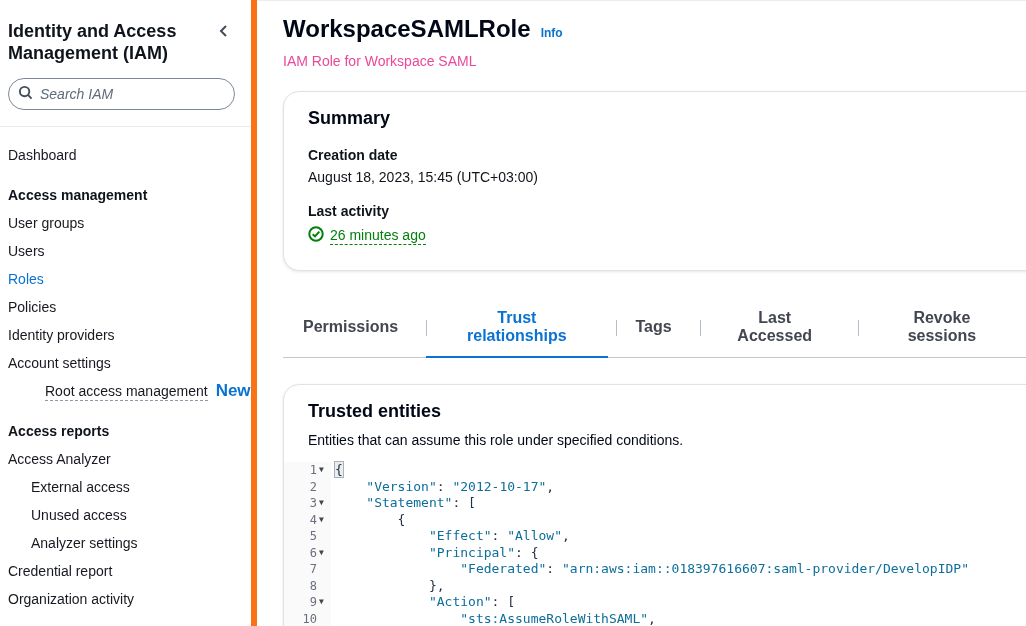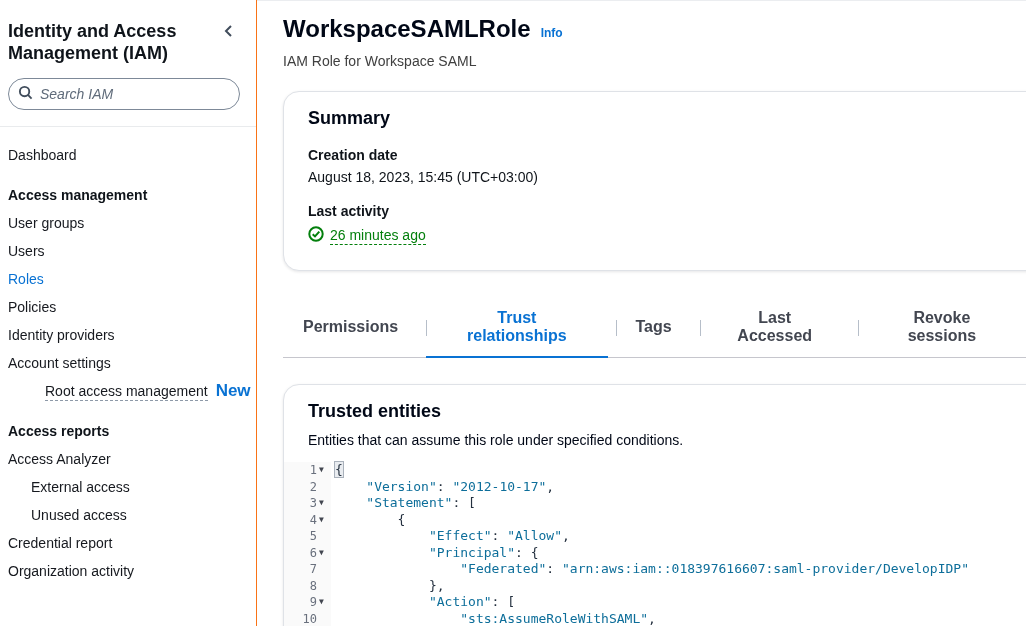--- a/index.html
+++ b/index.html
@@ -1,21 +1,21 @@
 <!DOCTYPE html>
 <html><head>
 <meta charset="utf-8">
 <style>
   * { margin:0; padding:0; box-sizing:border-box; }
   html,body { width:1026px; height:626px; overflow:hidden; background:#fff;
     font-family:"Liberation Sans","DejaVu Sans",sans-serif; color:#0f141a; }
 
   
   .sidebar { position:fixed; left:0; top:0; width:257px; height:626px;
-    border-right:1px solid #f97316; background:#fff; padding:20px 16px 0 8px; }
+    border-right:6px solid #f97316; background:#fff; padding:20px 16px 0 8px; }
   .sb-head { display:flex; justify-content:space-between; align-items:flex-start; }
   .sb-title { font-size:18px; font-weight:700; line-height:22px; max-width:185px; color:#0f141a; }
   .collapse-btn { background:none; border:none; cursor:pointer; padding:4px 6px; color:#414d5c; }
   .search-box { margin-top:14px; display:flex; align-items:center; gap:7px;
     border:1px solid #7d8998; border-radius:16px; height:32px; padding:0 9px; background:#fff; }
   .search-box input { border:none; outline:none; flex:1; font-size:14px; font-style:italic;
     color:#414d5c; background:transparent; font-family:inherit; }
   .search-box input::placeholder { color:#5f6b7a; font-style:italic; }
   .sb-divider { border-bottom:1px solid #e9ebed; margin:16px -16px 0 -8px; }
   .nav { margin-top:14px; }
@@ -25,21 +25,21 @@
   .nav-item.indent { padding-left:23px; }
   .nav-item.active .nav-label { color:#0972d3; }
   .nav-label.dotted { border-bottom:1px dashed #8d99a8; padding-bottom:1px;margin-left:37px; }
   .new-badge { color:#0972d3; font-size:17px; font-weight:700; margin-left:8px; }
 
   
   .main { margin-left:257px; width:769px; padding:14px 0 0 26px; border-top:1px solid #ebedf0; }
   .page-head { display:flex; align-items:baseline; gap:10px; }
   .page-title { font-size:24px; font-weight:700; color:#000716; }
   .info-link { font-size:12px; font-weight:700; color:#0972d3; text-decoration:none; cursor:pointer; }
-  .page-sub { margin-top:10px; font-size:14px; color:#404040; }
+  .page-sub { margin-top:10px; font-size:14px; color:#ec4899; }
 
   .card { width:900px; background:#fff; border:1px solid #dfe2e7; border-radius:16px;
     box-shadow:0 1px 3px rgba(0,7,22,.10); }
   .summary-card { margin-top:22px; padding:16px 24px 24px; }
   .card-heading { font-size:18px; font-weight:700; color:#000716; }
   .field-label { font-size:14px; font-weight:700; margin-top:18px; }
   .field-value { font-size:14px; margin-top:6px; }
   .activity-row { margin-top:7px; display:flex; align-items:center; gap:6px; }
   .activity-value { font-size:14px; color:#037f0c; border-bottom:1px dashed #037f0c;
     cursor:pointer; padding-bottom:1px; }
@@ -104,20 +104,21 @@
       <a class="nav-item link"><span class="nav-label">Users</span></a>
       <a class="nav-item link active"><span class="nav-label">Roles</span></a>
       <a class="nav-item link"><span class="nav-label">Policies</span></a>
       <a class="nav-item link"><span class="nav-label">Identity providers</span></a>
       <a class="nav-item link"><span class="nav-label">Account settings</span></a>
       <a class="nav-item link"><span class="nav-label dotted">Root access management</span><span class="new-badge">New</span></a>
       <a class="nav-item section"><span class="nav-label">Access reports</span></a>
       <a class="nav-item link"><span class="nav-label">Access Analyzer</span></a>
       <a class="nav-item link indent"><span class="nav-label">External access</span></a>
       <a class="nav-item link indent"><span class="nav-label">Unused access</span></a>
+      <a class="nav-item link indent"><span class="nav-label">Analyzer settings</span></a>
       <a class="nav-item link"><span class="nav-label">Credential report</span></a>
       <a class="nav-item link"><span class="nav-label">Organization activity</span></a>
     </nav>
 </aside>
 
 <main class="main">
 
   <div class="page-head">
     <h1 class="page-title">WorkspaceSAMLRole</h1>
     <a class="info-link">Info</a>

